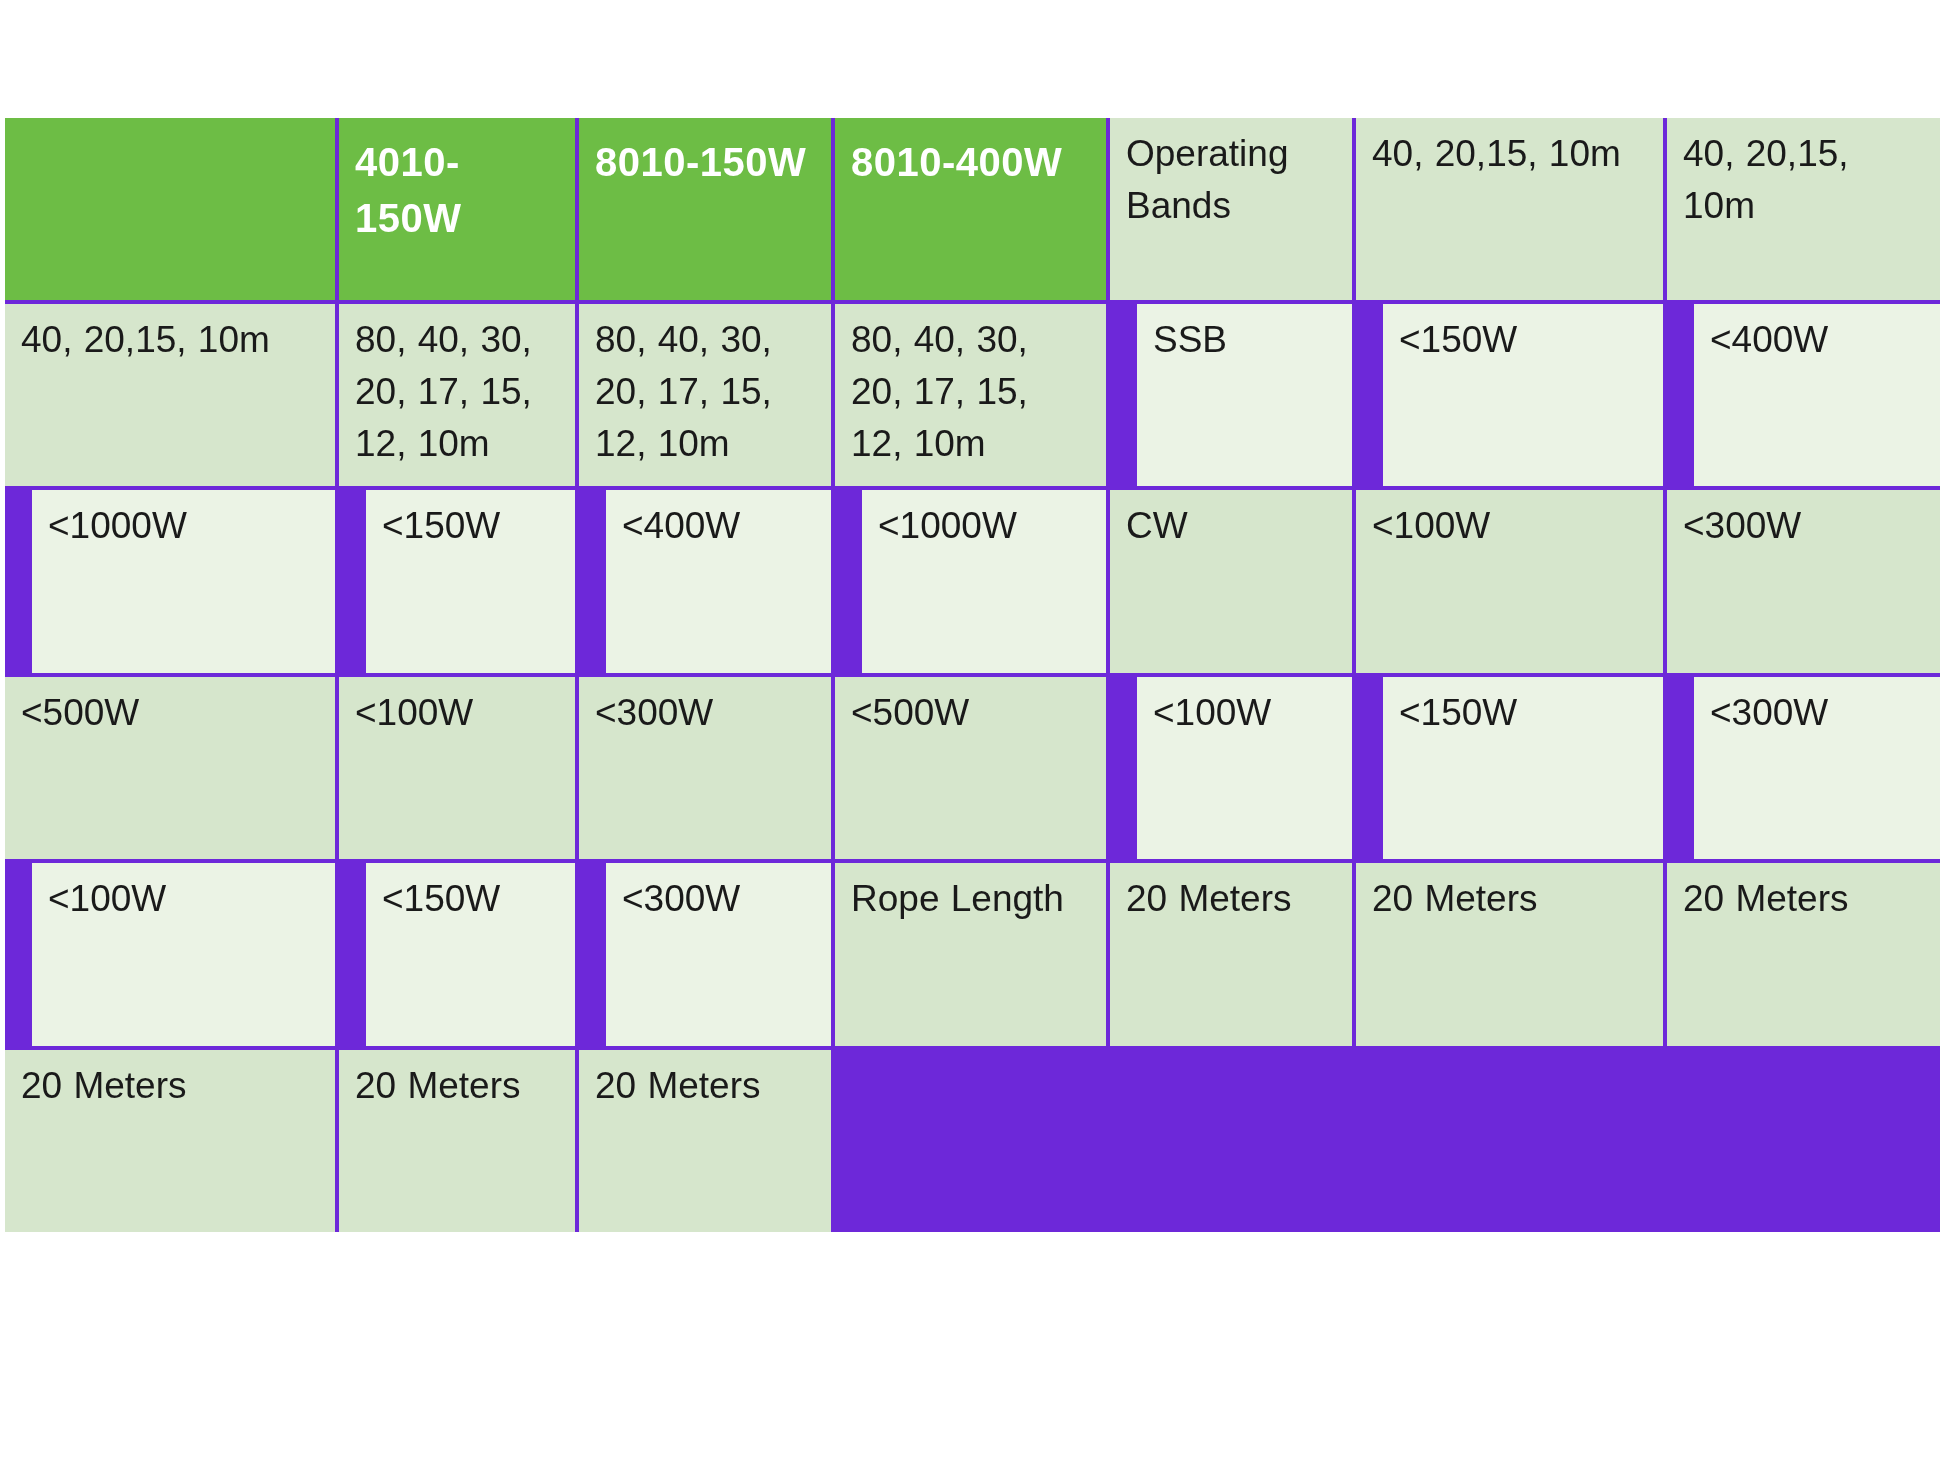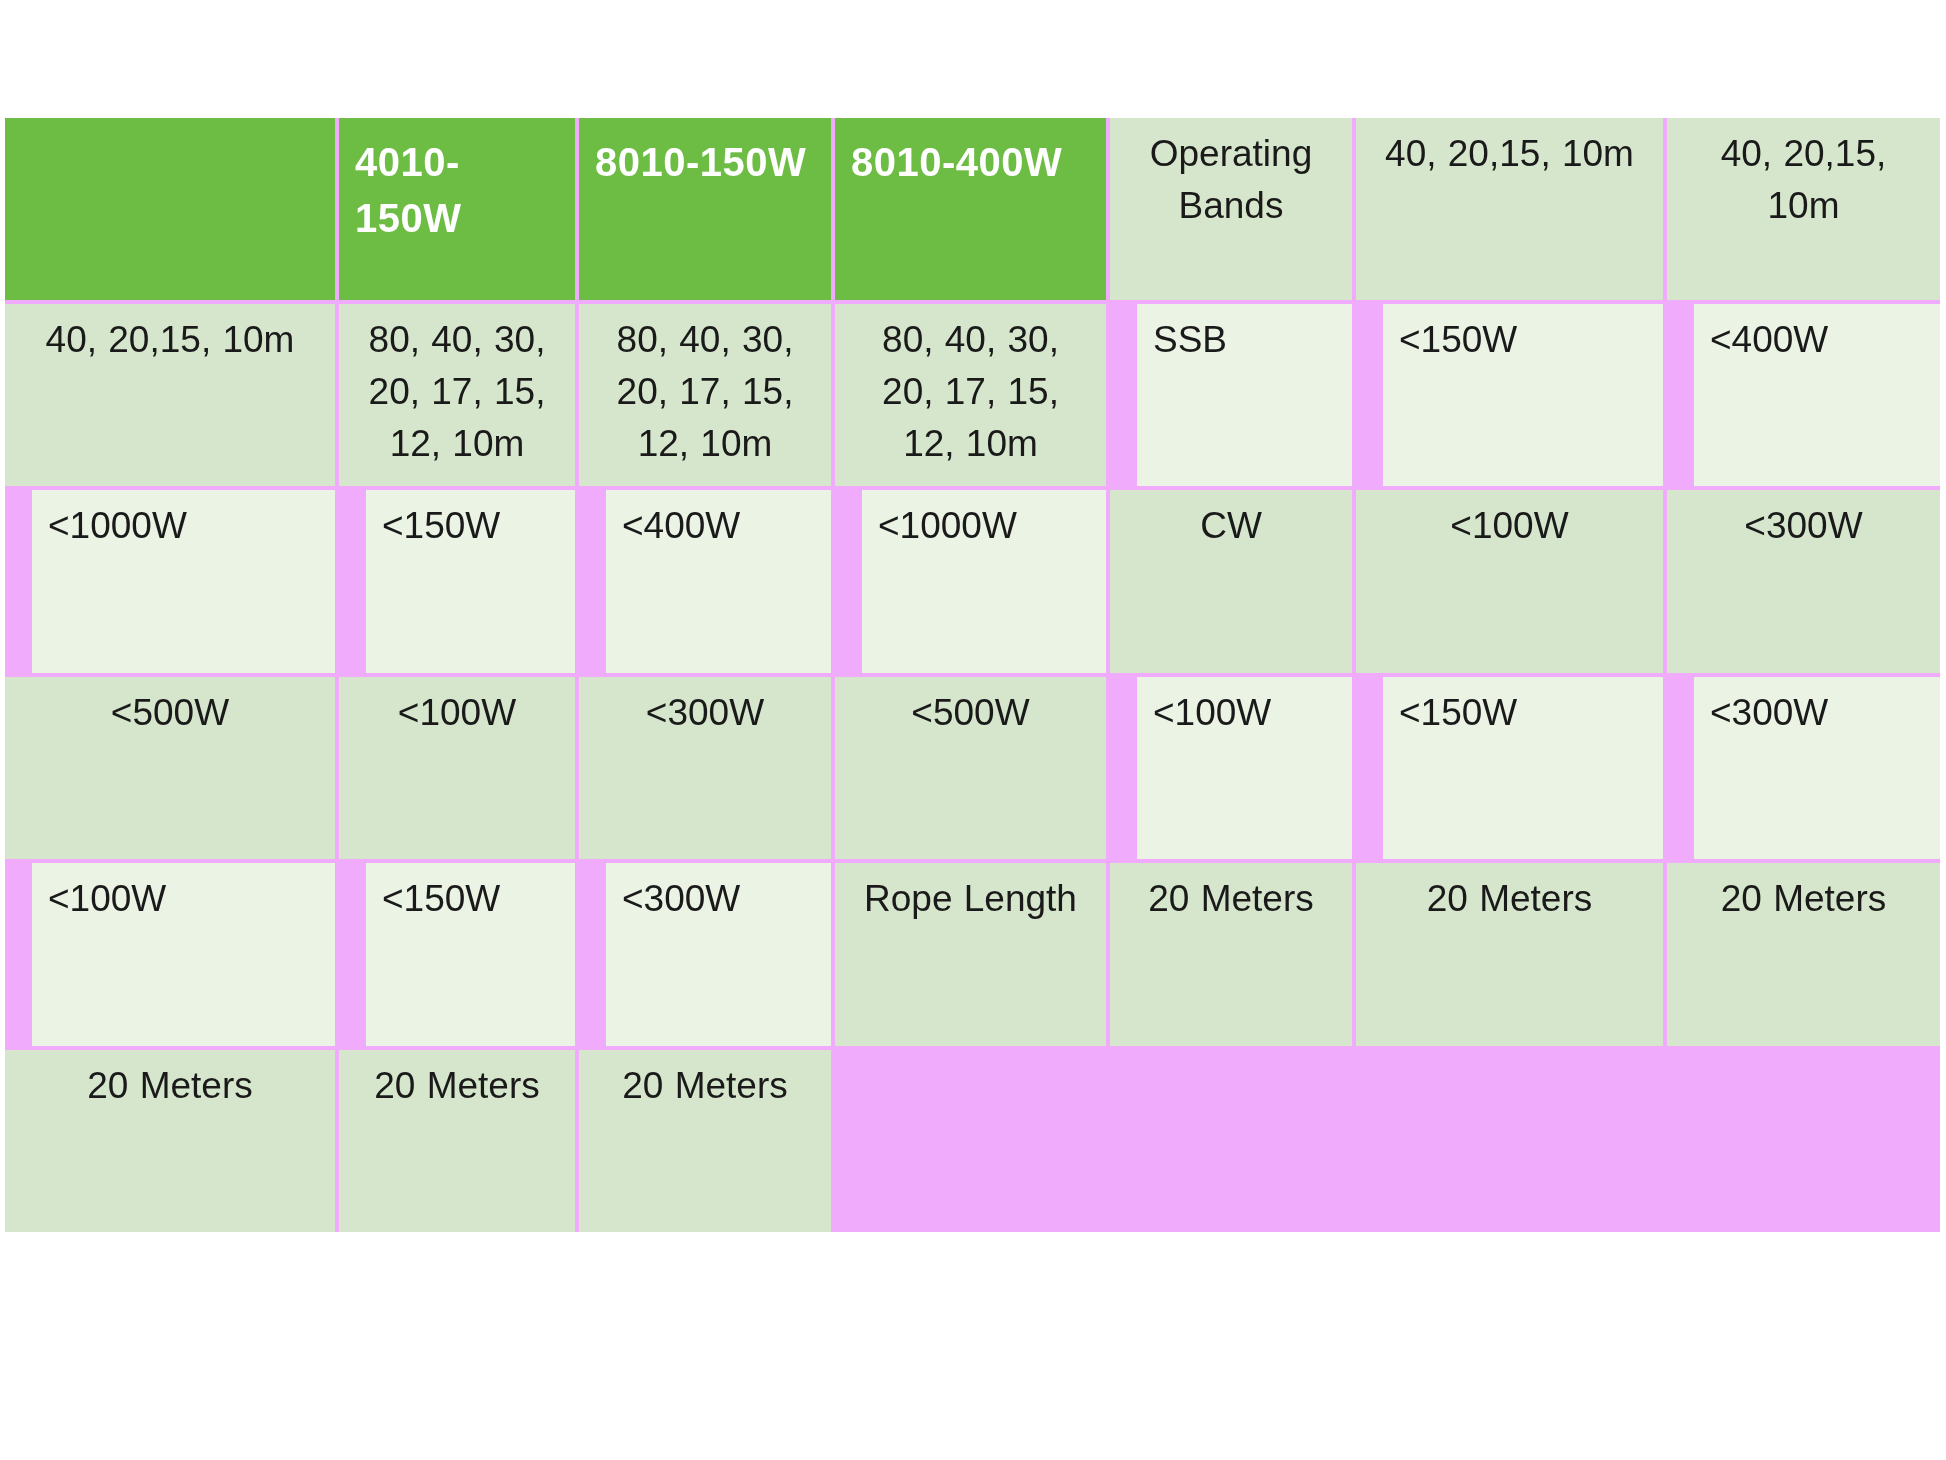--- a/index.html
+++ b/index.html
@@ -18,40 +18,40 @@
   .spec-table {
     position: absolute;
     left: 5px;
     top: 118px;
     width: 1935px;
     height: 1114px;
     display: grid;
     grid-template-columns: 330px 236px 252px 271px 242px 307px 1fr;
     grid-template-rows: 182px repeat(5, 1fr);
     gap: 4px;
-    background: #f0abfc;
+    background: #6d28d9;
   }
   .cell {
     box-sizing: border-box;
     padding: 10px 16px 0 16px;
     font-size: 37px;
     line-height: 1.4;
     color: #1a1a1a;
     overflow: hidden;
     word-spacing: 1px;
   }
   .cell.header {
     background: #6dbd45;
     color: #ffffff;
     font-weight: bold;
     font-size: 40px;
     padding-top: 16px;
     letter-spacing: 0.5px;
   }
-  .cell.band-dark  { background: #d6e6cc; text-align: center; }
+  .cell.band-dark  { background: #d6e6cc; }
   .cell.band-light { background: #ebf3e5; margin-left: 27px; }
 </style>
 </head>
 <body>
 
 <div class="stage">
   <div class="spec-table">
 
     <div class="cell header"></div>
     <div class="cell header">4010-150W</div>

